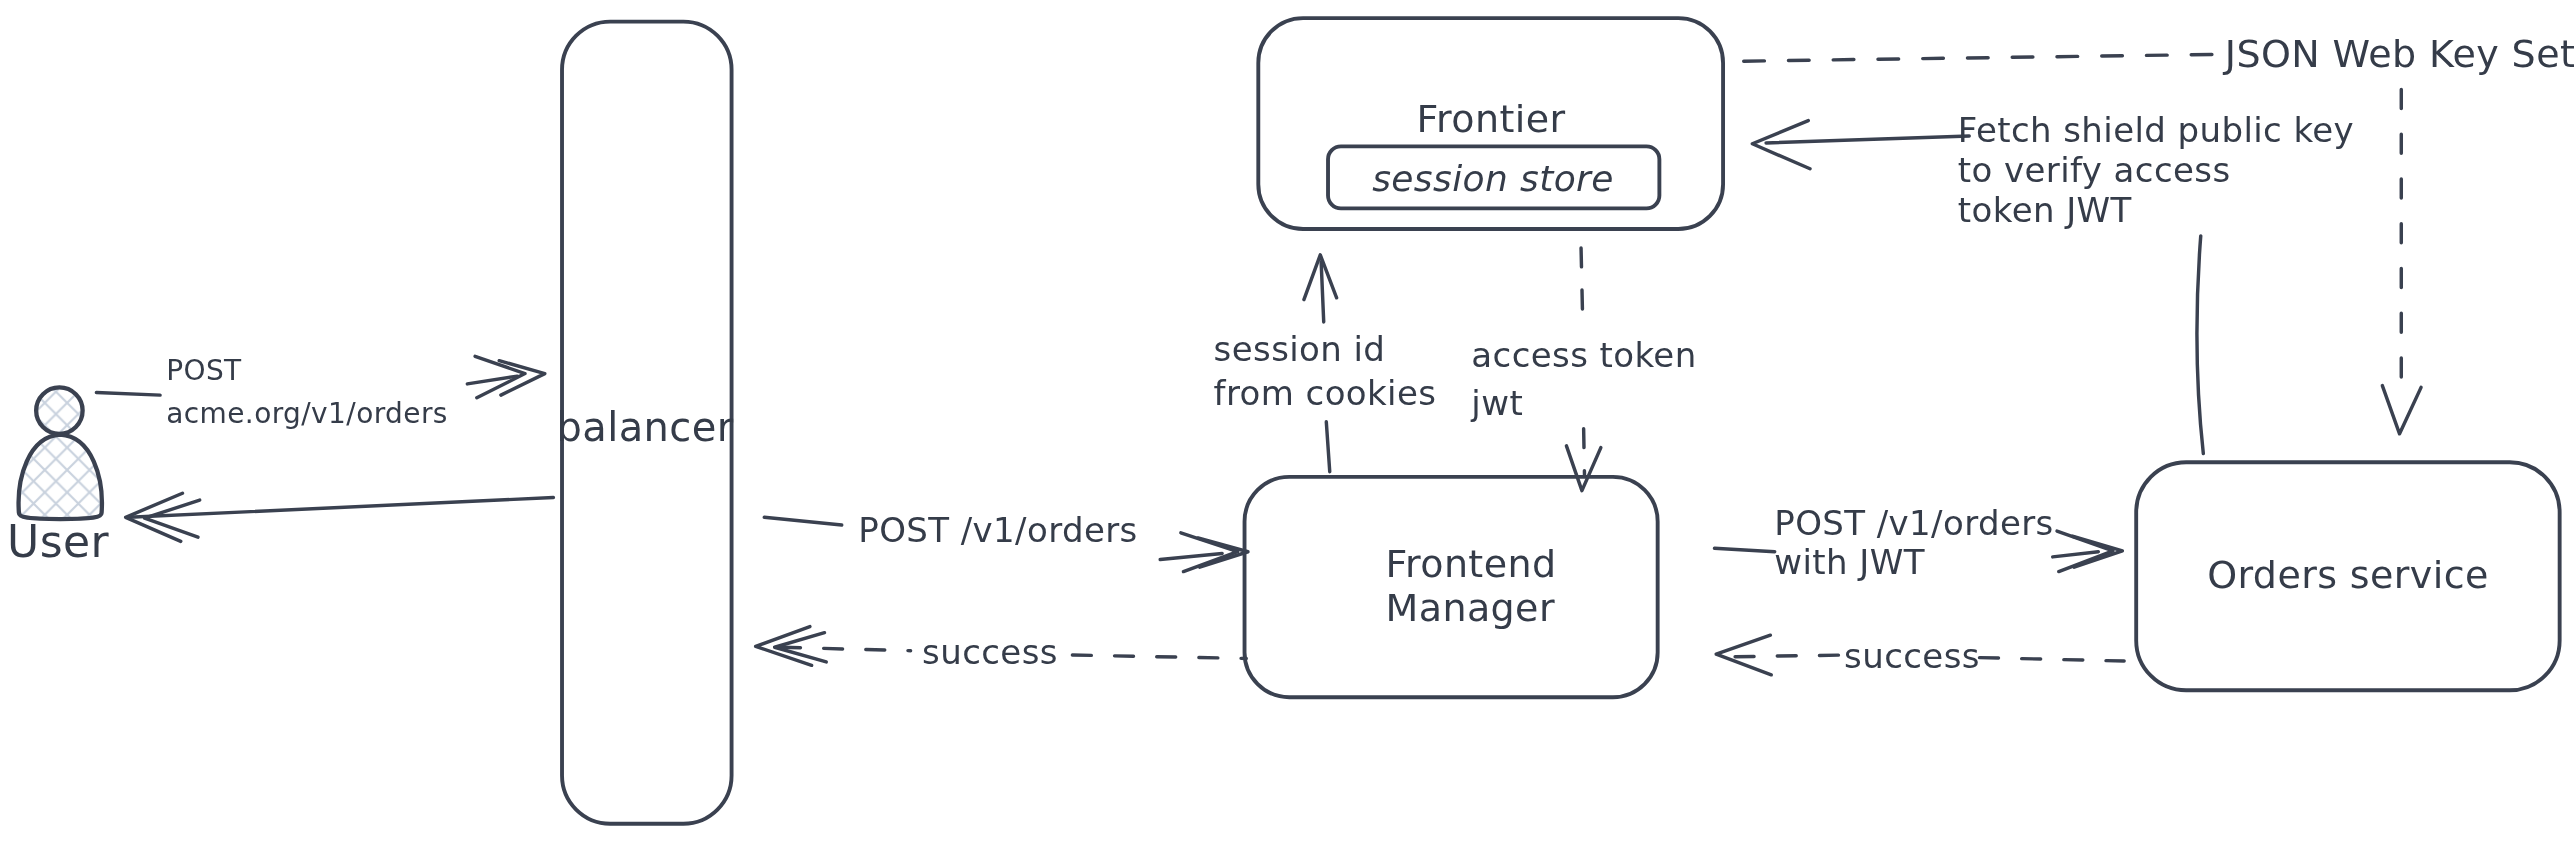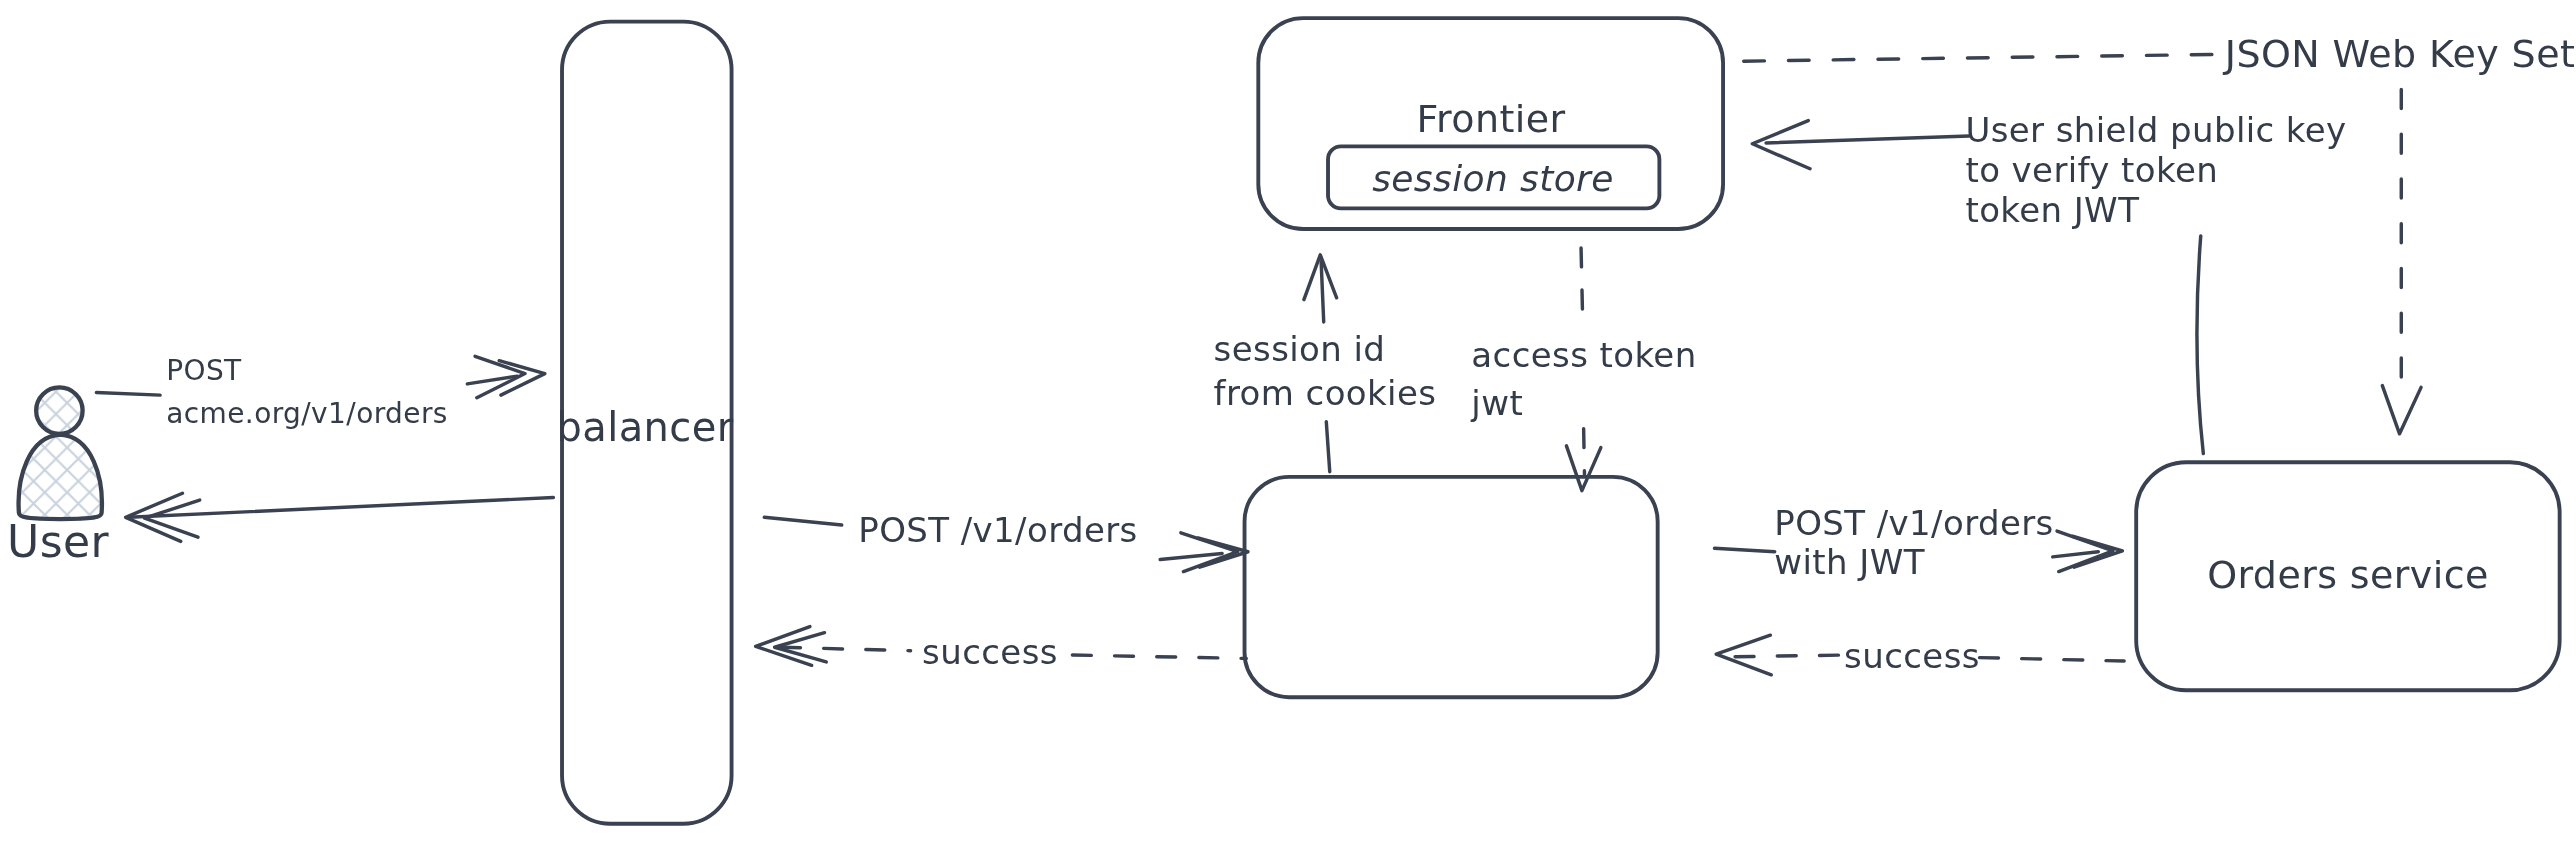--- a/index.html
+++ b/index.html
@@ -125,35 +125,36 @@
   </svg>
 
   <div class="lbl node-lbl" style="left:58px;top:541px;font-size:44px;">User</div>
 
   <div class="lbl node-lbl" style="left:645px;top:427px;font-size:40px;"><div>balancer</div></div>
 
   <div class="lbl node-lbl" style="left:1491px;top:120px;">Frontier</div>
 
   <div class="lbl node-lbl" style="left:1493px;top:178px;font-size:36px;font-style:italic;">session store</div>
 
+  <div class="lbl node-lbl sm-gap" style="left:1471px;top:587px;"><div>Frontend</div><div>Manager</div></div>
 
   <div class="lbl node-lbl" style="left:2348px;top:576px;">Orders service</div>
 
   <div class="lbl node-lbl" style="left:2400px;top:55px;">JSON Web Key Set</div>
 
   <div class="lbl edge-lbl wide-gap" style="left:307px;top:392px;font-size:28px;"><div>POST</div><div>acme.org/v1/orders</div></div>
 
   <div class="lbl edge-lbl sm-gap" style="left:998px;top:531px;"><div>POST /v1/orders</div></div>
 
   <div class="lbl edge-lbl" style="left:990px;top:652px;">success</div>
 
   <div class="lbl edge-lbl" style="left:1325px;top:371px;line-height:1.3;"><div>session id</div><div>from cookies</div></div>
 
   <div class="lbl edge-lbl" style="left:1584px;top:380px;line-height:1.4;"><div>access token</div><div>jwt</div></div>
 
   <div class="lbl edge-lbl sm-gap" style="left:1914px;top:543px;"><div>POST /v1/orders</div><div>with JWT</div></div>
 
   <div class="lbl edge-lbl" style="left:1912px;top:656px;">success</div>
 
-  <div class="lbl edge-lbl" style="left:2156px;top:170px;line-height:1.18;"><div>User shield public key</div><div>to verify token</div><div>token JWT</div></div>
+  <div class="lbl edge-lbl" style="left:2156px;top:170px;line-height:1.18;"><div>Fetch shield public key</div><div>to verify access</div><div>token JWT</div></div>
 
 </div>
 
 
 </body></html>

